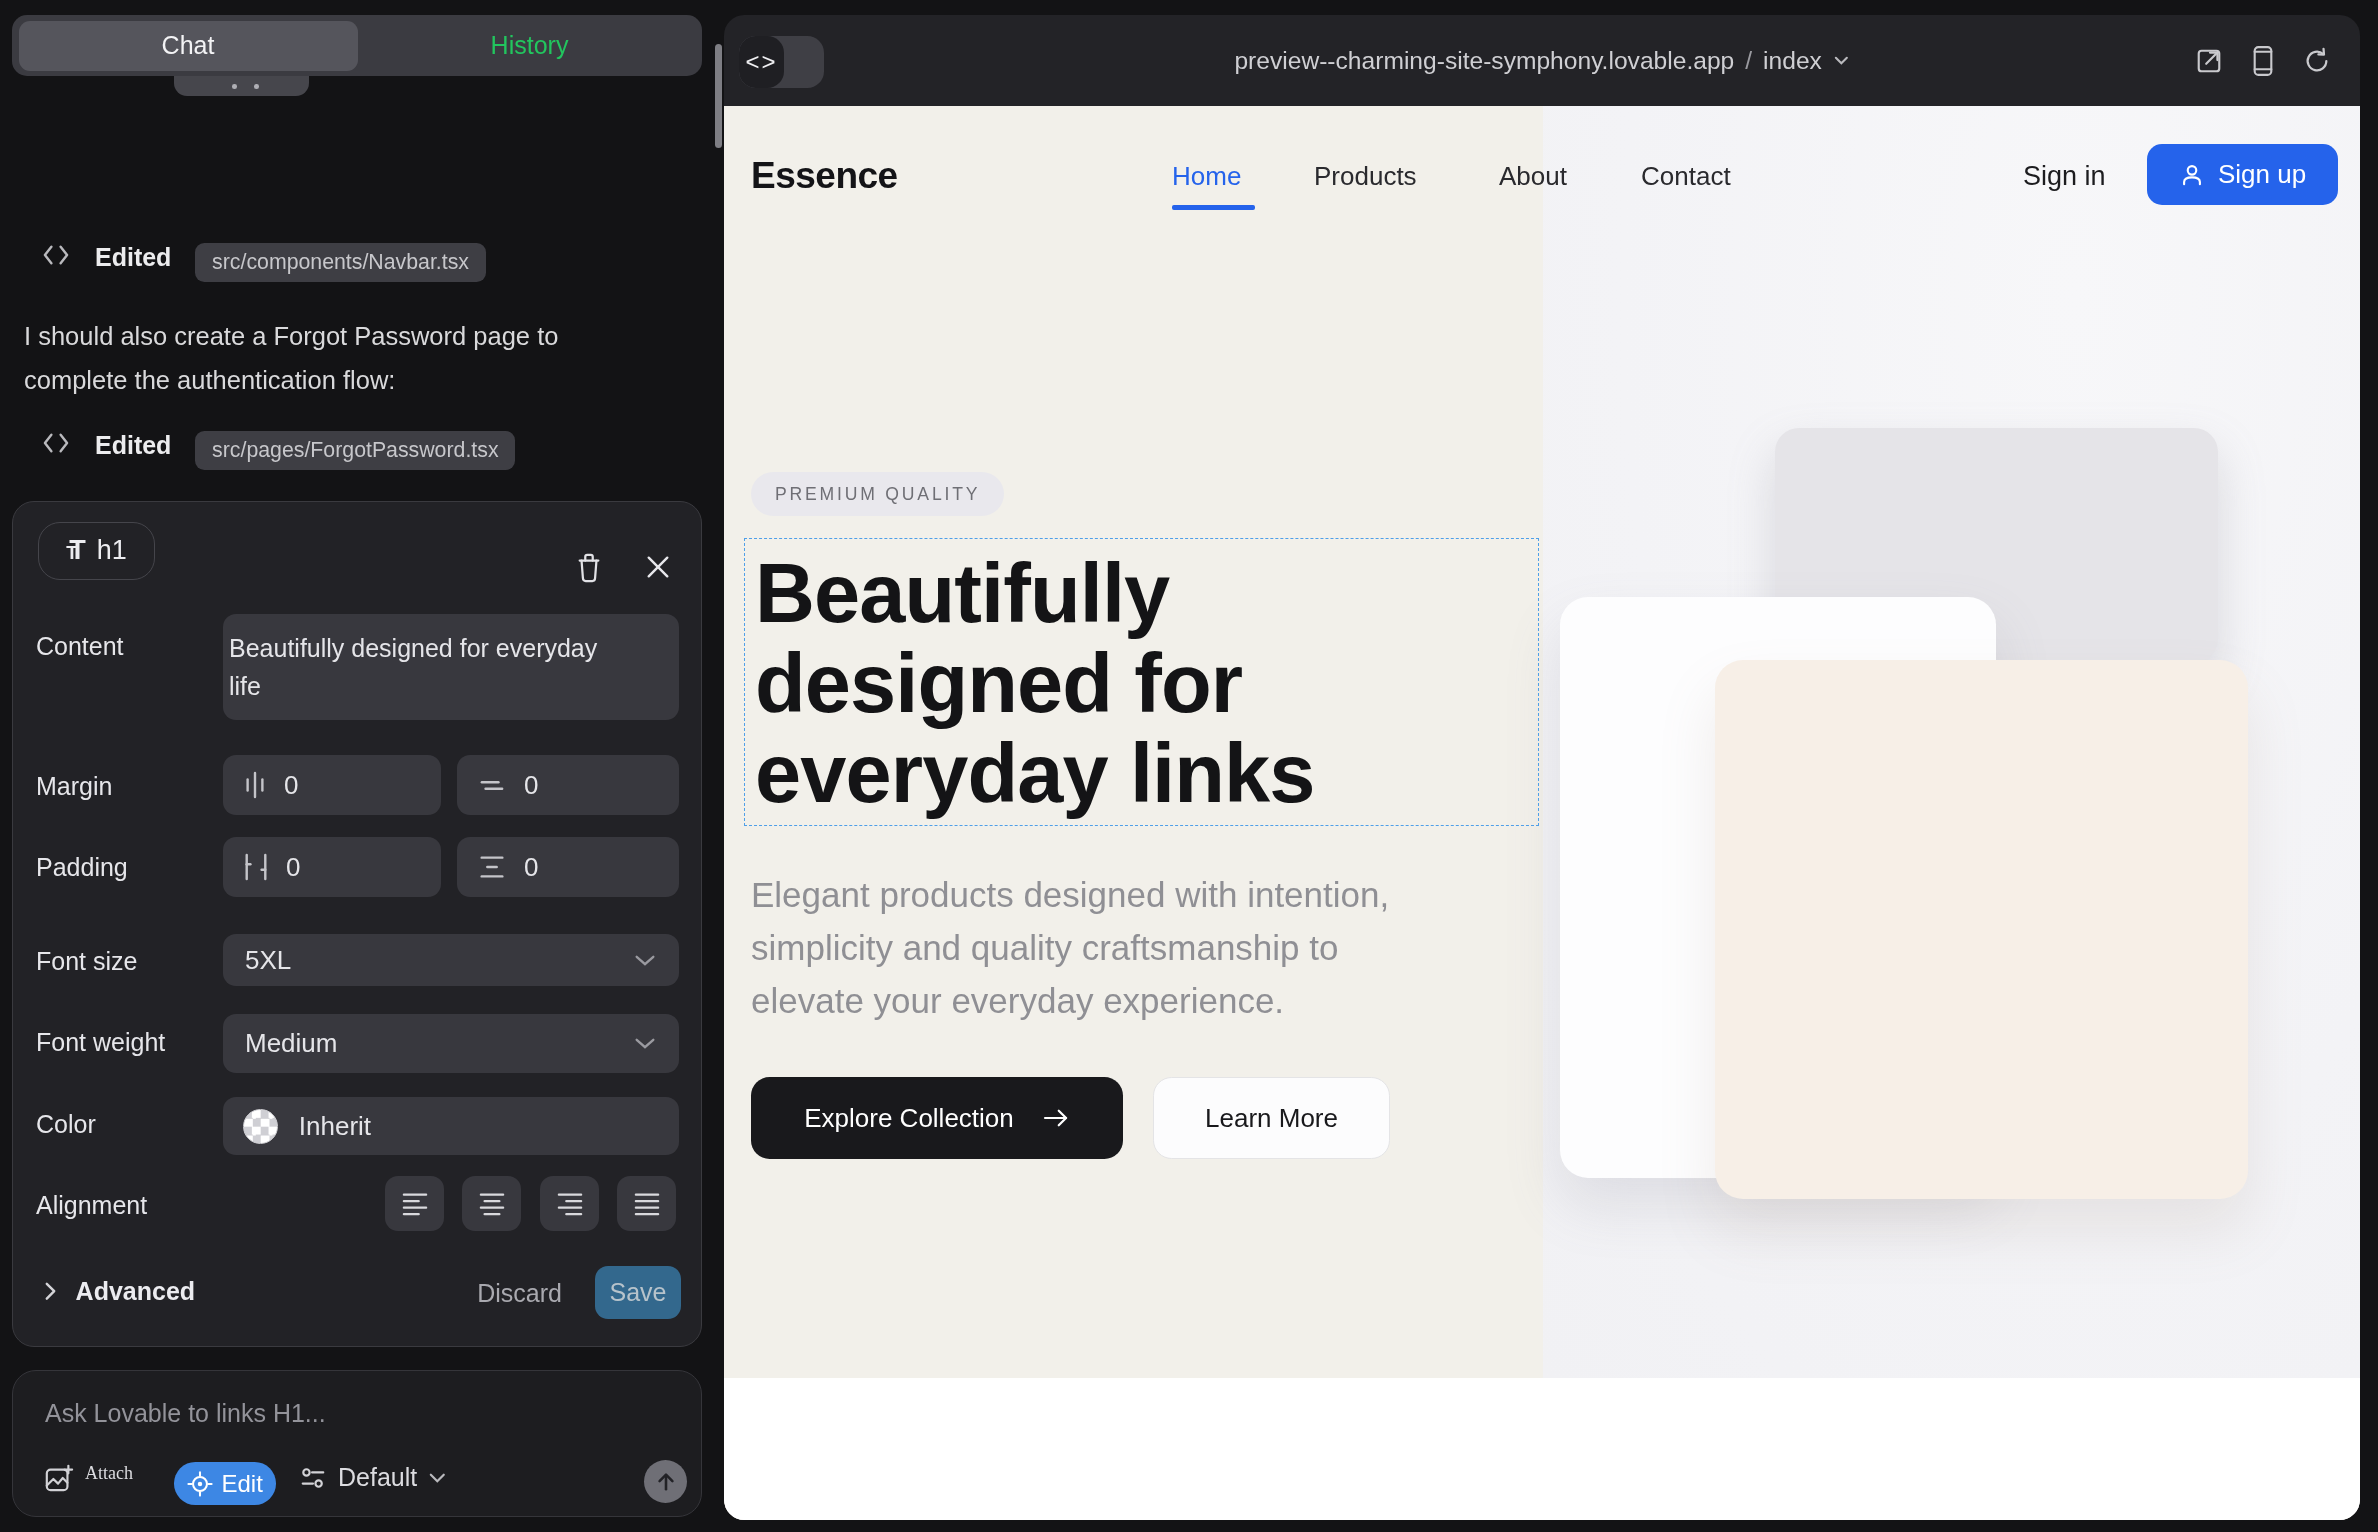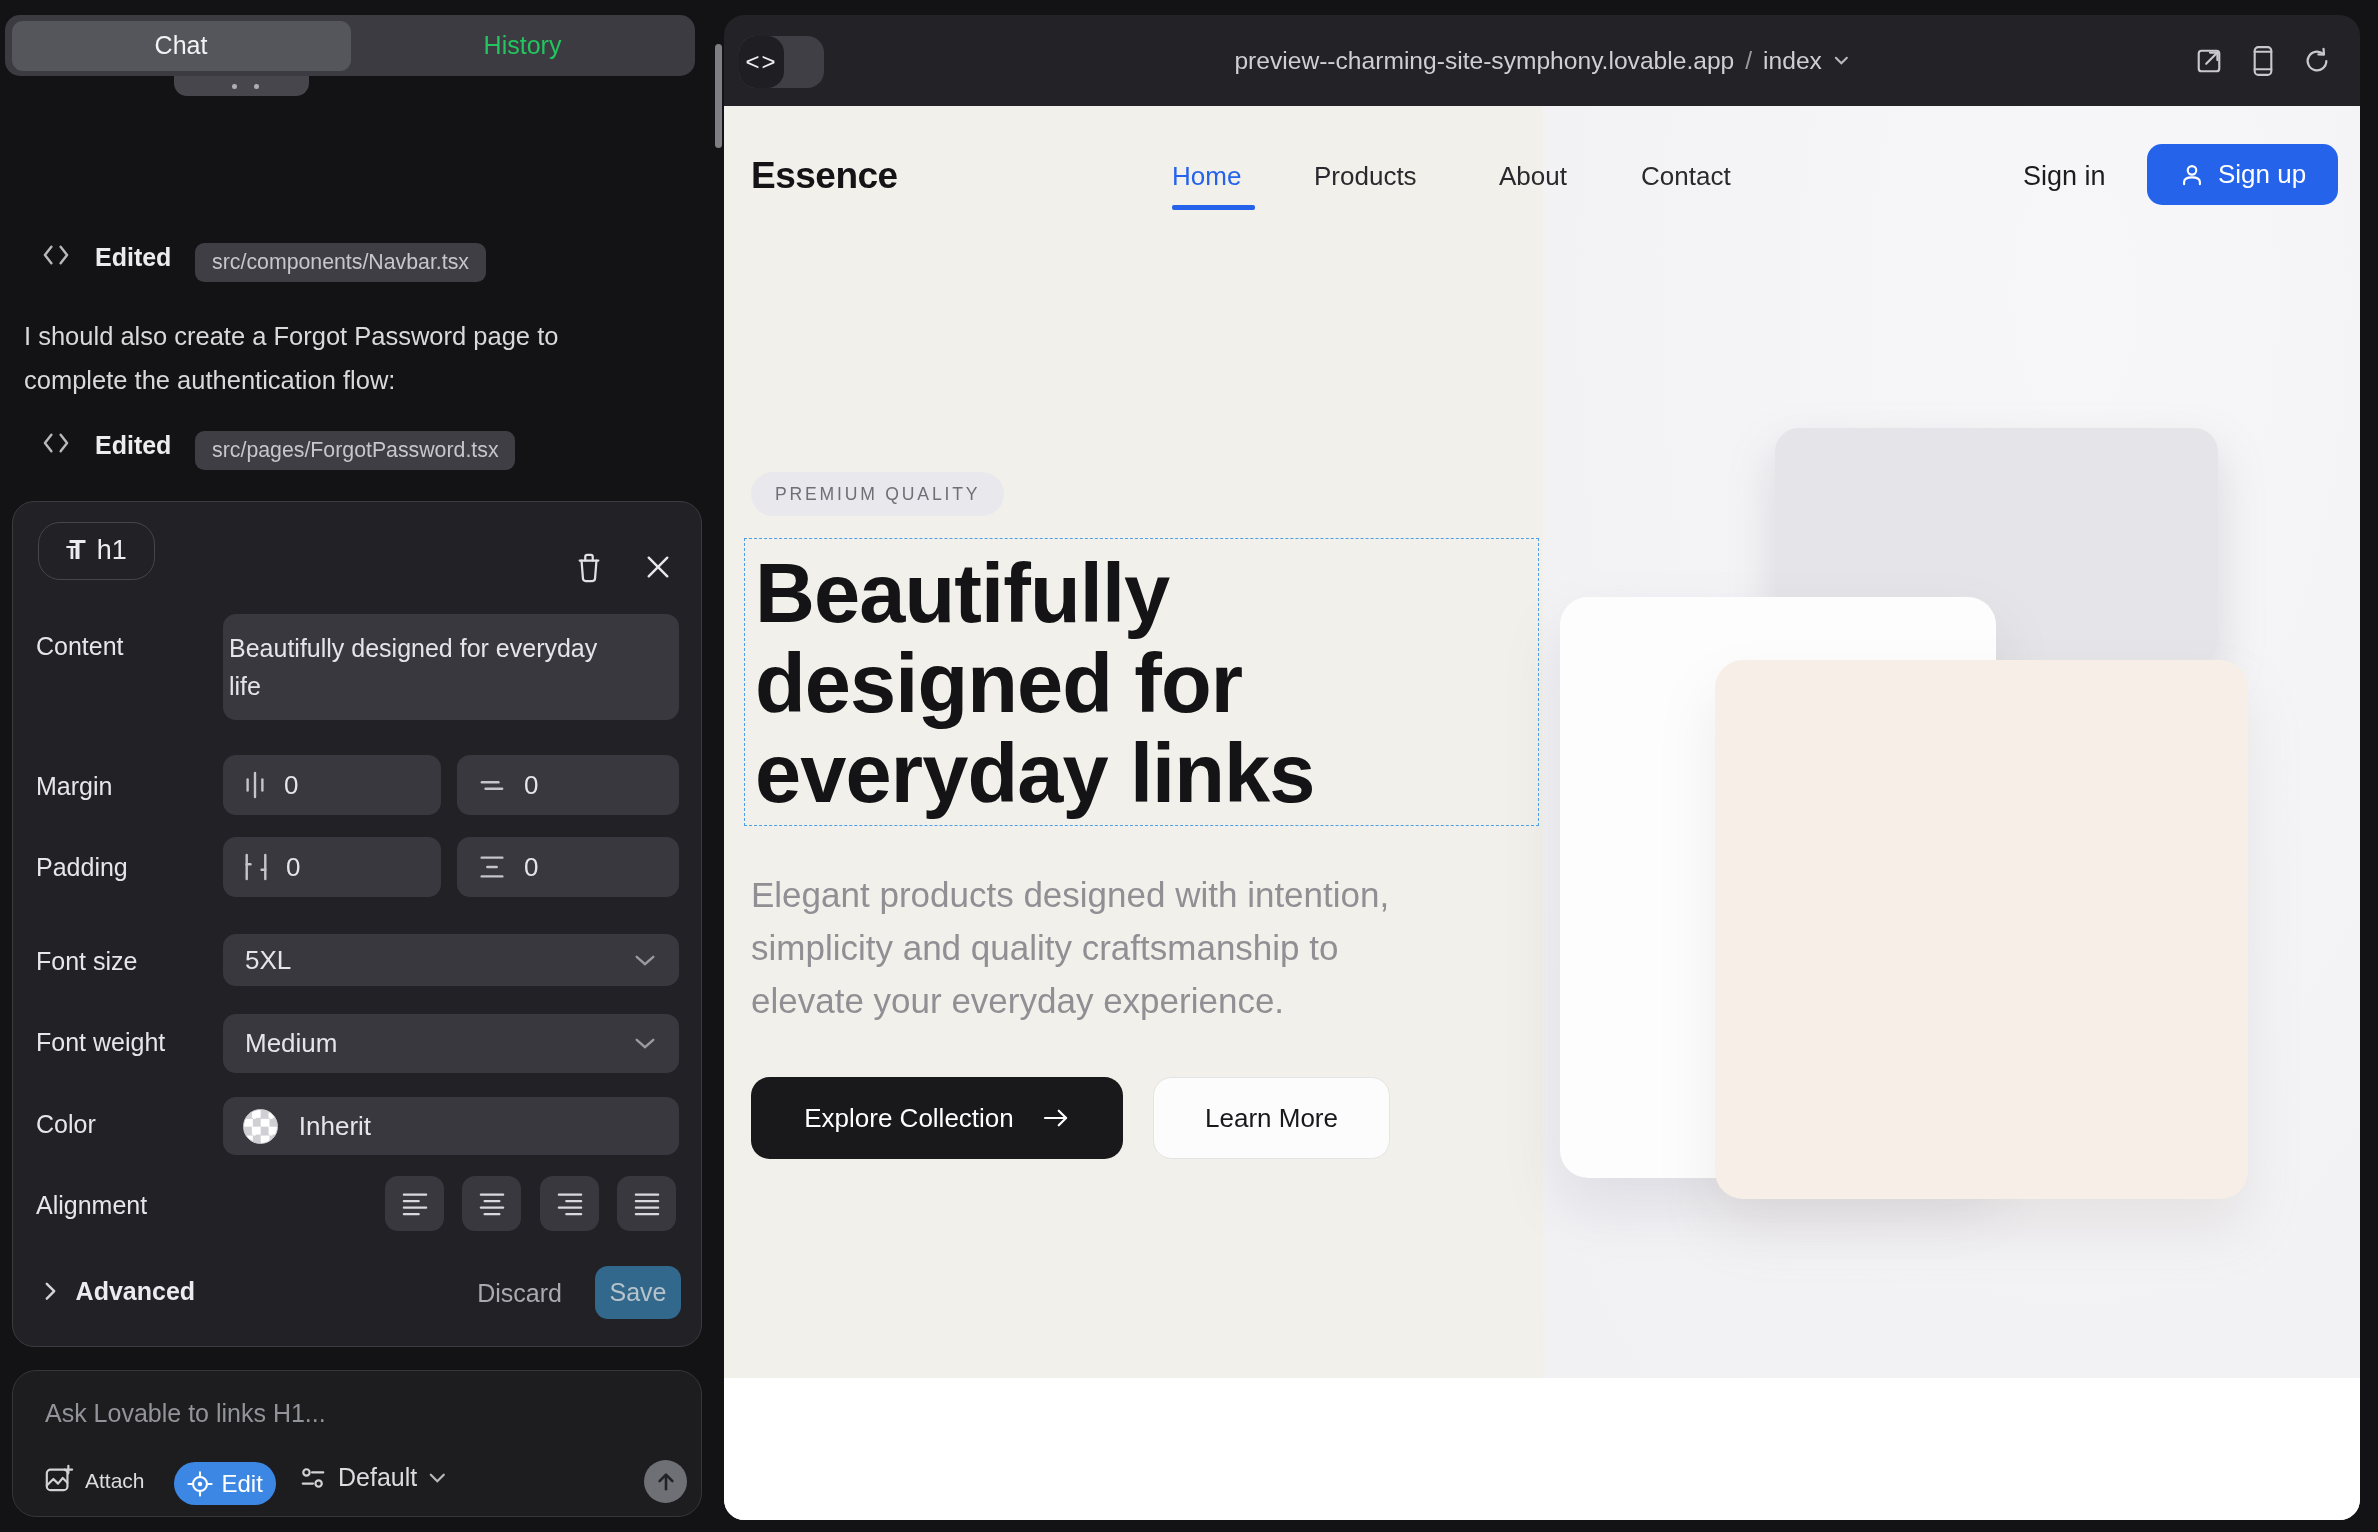--- a/index.html
+++ b/index.html
@@ -2,21 +2,21 @@
 <html style="font-size:15px"><head>
 <meta charset="utf-8">
 <style>
   html,body{margin:0;padding:0;background:#131315;}
   .stage{position:relative;width:2378px;height:1532px;background:#131315;overflow:hidden;
          font-family:"Liberation Sans","DejaVu Sans",sans-serif;}
   .abs{position:absolute;}
   svg{display:block;}
 
   
-  .tabbar{left:5px;top:15px;width:690px;height:61px;background:#3b3b41;border-radius:15px;}
+  .tabbar{left:12px;top:15px;width:690px;height:61px;background:#3b3b41;border-radius:15px;}
   .tab-chat{position:absolute;left:6.5px;top:5.6px;width:339px;height:50px;background:#55555c;border-radius:11px;
             display:flex;align-items:center;justify-content:center;color:#f3f3f5;font-size:25px;}
   .tab-history{position:absolute;left:345px;top:0;width:345px;height:61px;
             display:flex;align-items:center;justify-content:center;color:#22c55e;font-size:25px;}
   .clipped-pill{left:174px;top:76px;width:135px;height:19.5px;background:#46464c;border-radius:0 0 13px 13px;}
   .clipped-pill i{position:absolute;top:8.3px;width:4.6px;height:4.6px;border-radius:50%;background:#aeaeb4;}
   .msg{color:#d9d9db;font-size:25.5px;line-height:44px;white-space:nowrap;}
   .edit-row{display:flex;align-items:flex-start;gap:24px;}
   .edit-row .elabel{color:#ececee;font-size:25px;font-weight:700;}
   .chip{background:#3e3e44;border-radius:9.3px;height:39px;line-height:39px;padding:0 16.7px;
@@ -46,22 +46,22 @@
   .align-btn{position:absolute;top:674px;width:59px;height:55px;background:#38383e;border-radius:13px;
          display:flex;align-items:center;justify-content:center;}
   .footer-text{font-size:25px;}
   .save-btn{position:absolute;left:582px;top:764px;width:86px;height:53px;background:#33688d;border-radius:13px;
          display:flex;align-items:center;justify-content:center;color:#b7c3cb;font-size:25px;}
 
   
   .composer{left:12px;top:1370px;width:690px;height:147px;background:#1d1d20;border:1.9px solid #35353a;
          border-radius:24px;box-sizing:border-box;}
   .composer .placeholder{position:absolute;left:32px;top:28px;color:#93939a;font-size:25px;}
-  .attach-btn{position:absolute;left:31px;top:92px;display:flex;align-items:flex-end;gap:11px;
-         color:#dcdce0;font-size:21px;}
+  .attach-btn{position:absolute;left:31px;top:92px;display:flex;align-items:flex-start;gap:11px;
+         color:#dcdce0;font-size:18px;font-family:Liberation Serif, serif;}
   .edit-pill{position:absolute;left:161px;top:91px;width:102px;height:43px;border-radius:21.3px;background:#3d87e4;
          display:flex;align-items:center;justify-content:center;gap:8.3px;color:#ffffff;font-size:24px;}
   .default-ctl{position:absolute;left:286px;top:92px;display:flex;align-items:center;gap:11px;
          color:#dcdce0;font-size:25px;}
   .send-btn{position:absolute;left:631px;top:89px;width:43px;height:43px;border-radius:50%;background:#6f6f76;
          display:flex;align-items:center;justify-content:center;}
 
   
   .browser{left:724px;top:15px;width:1636px;height:1505px;background:#232327;border-radius:20.4px;overflow:hidden;}
   .codetoggle{position:absolute;left:15px;top:21.3px;width:85px;height:52px;background:#3f3f45;border-radius:16.7px;

